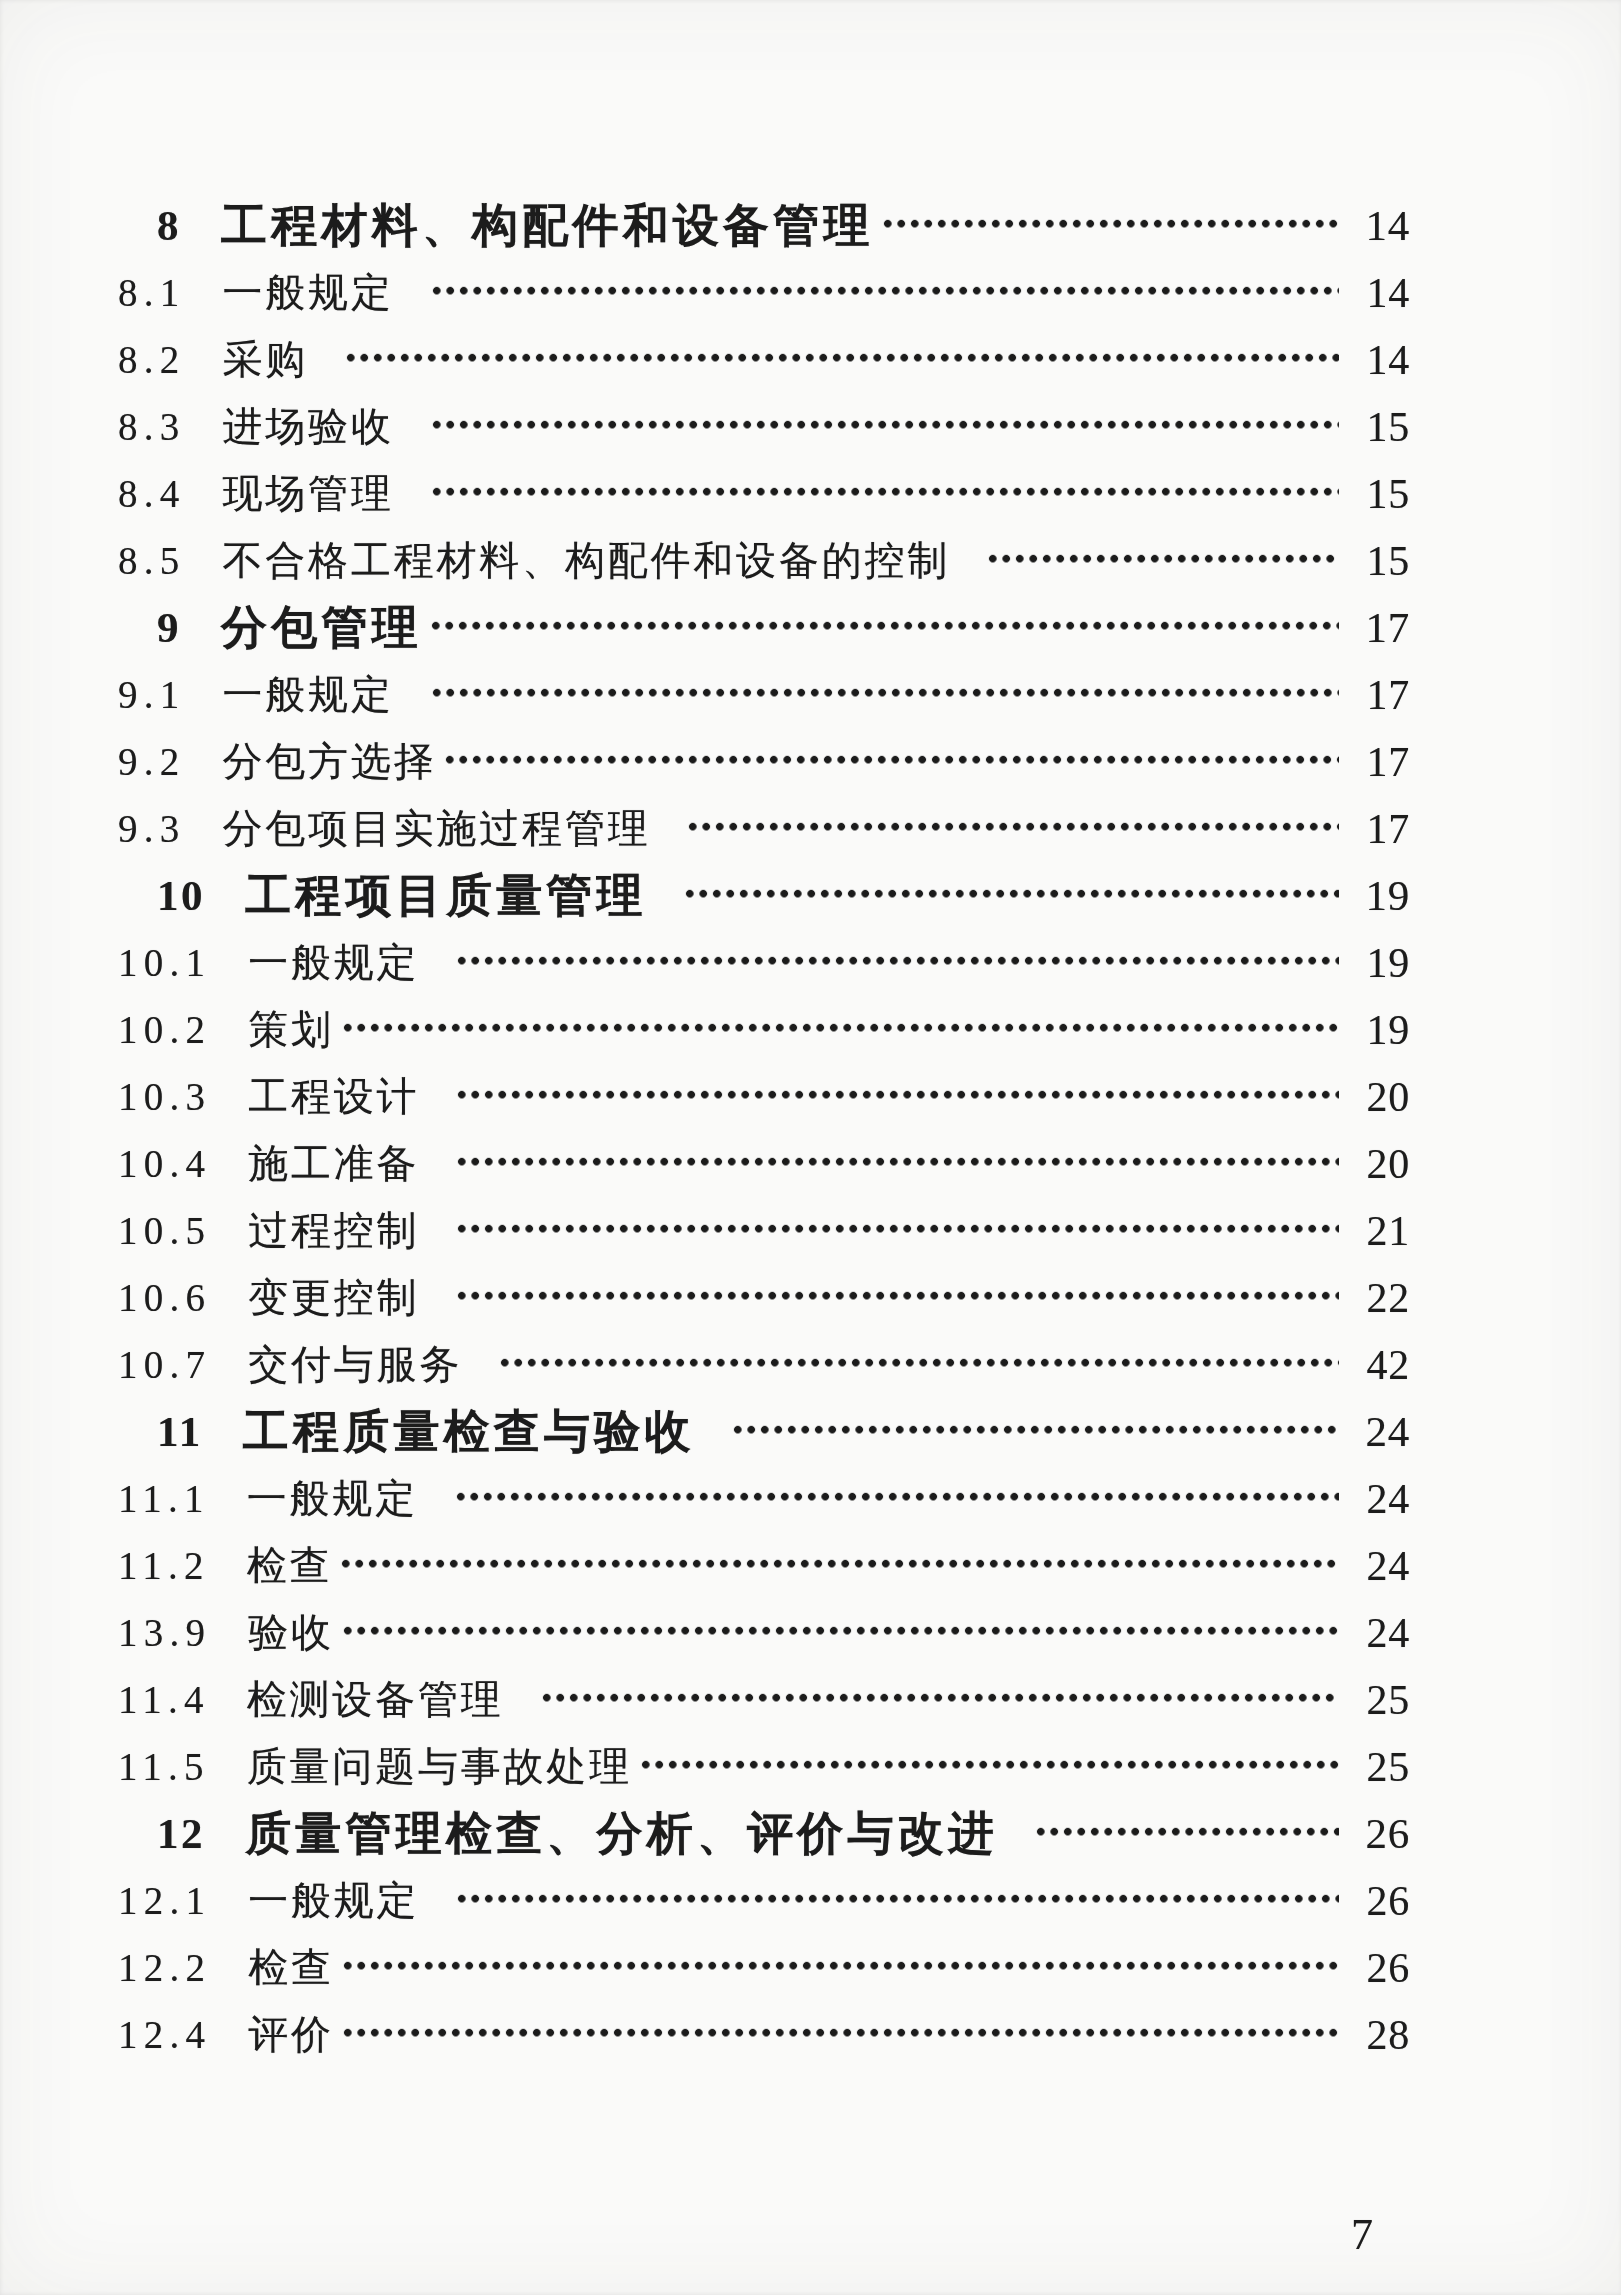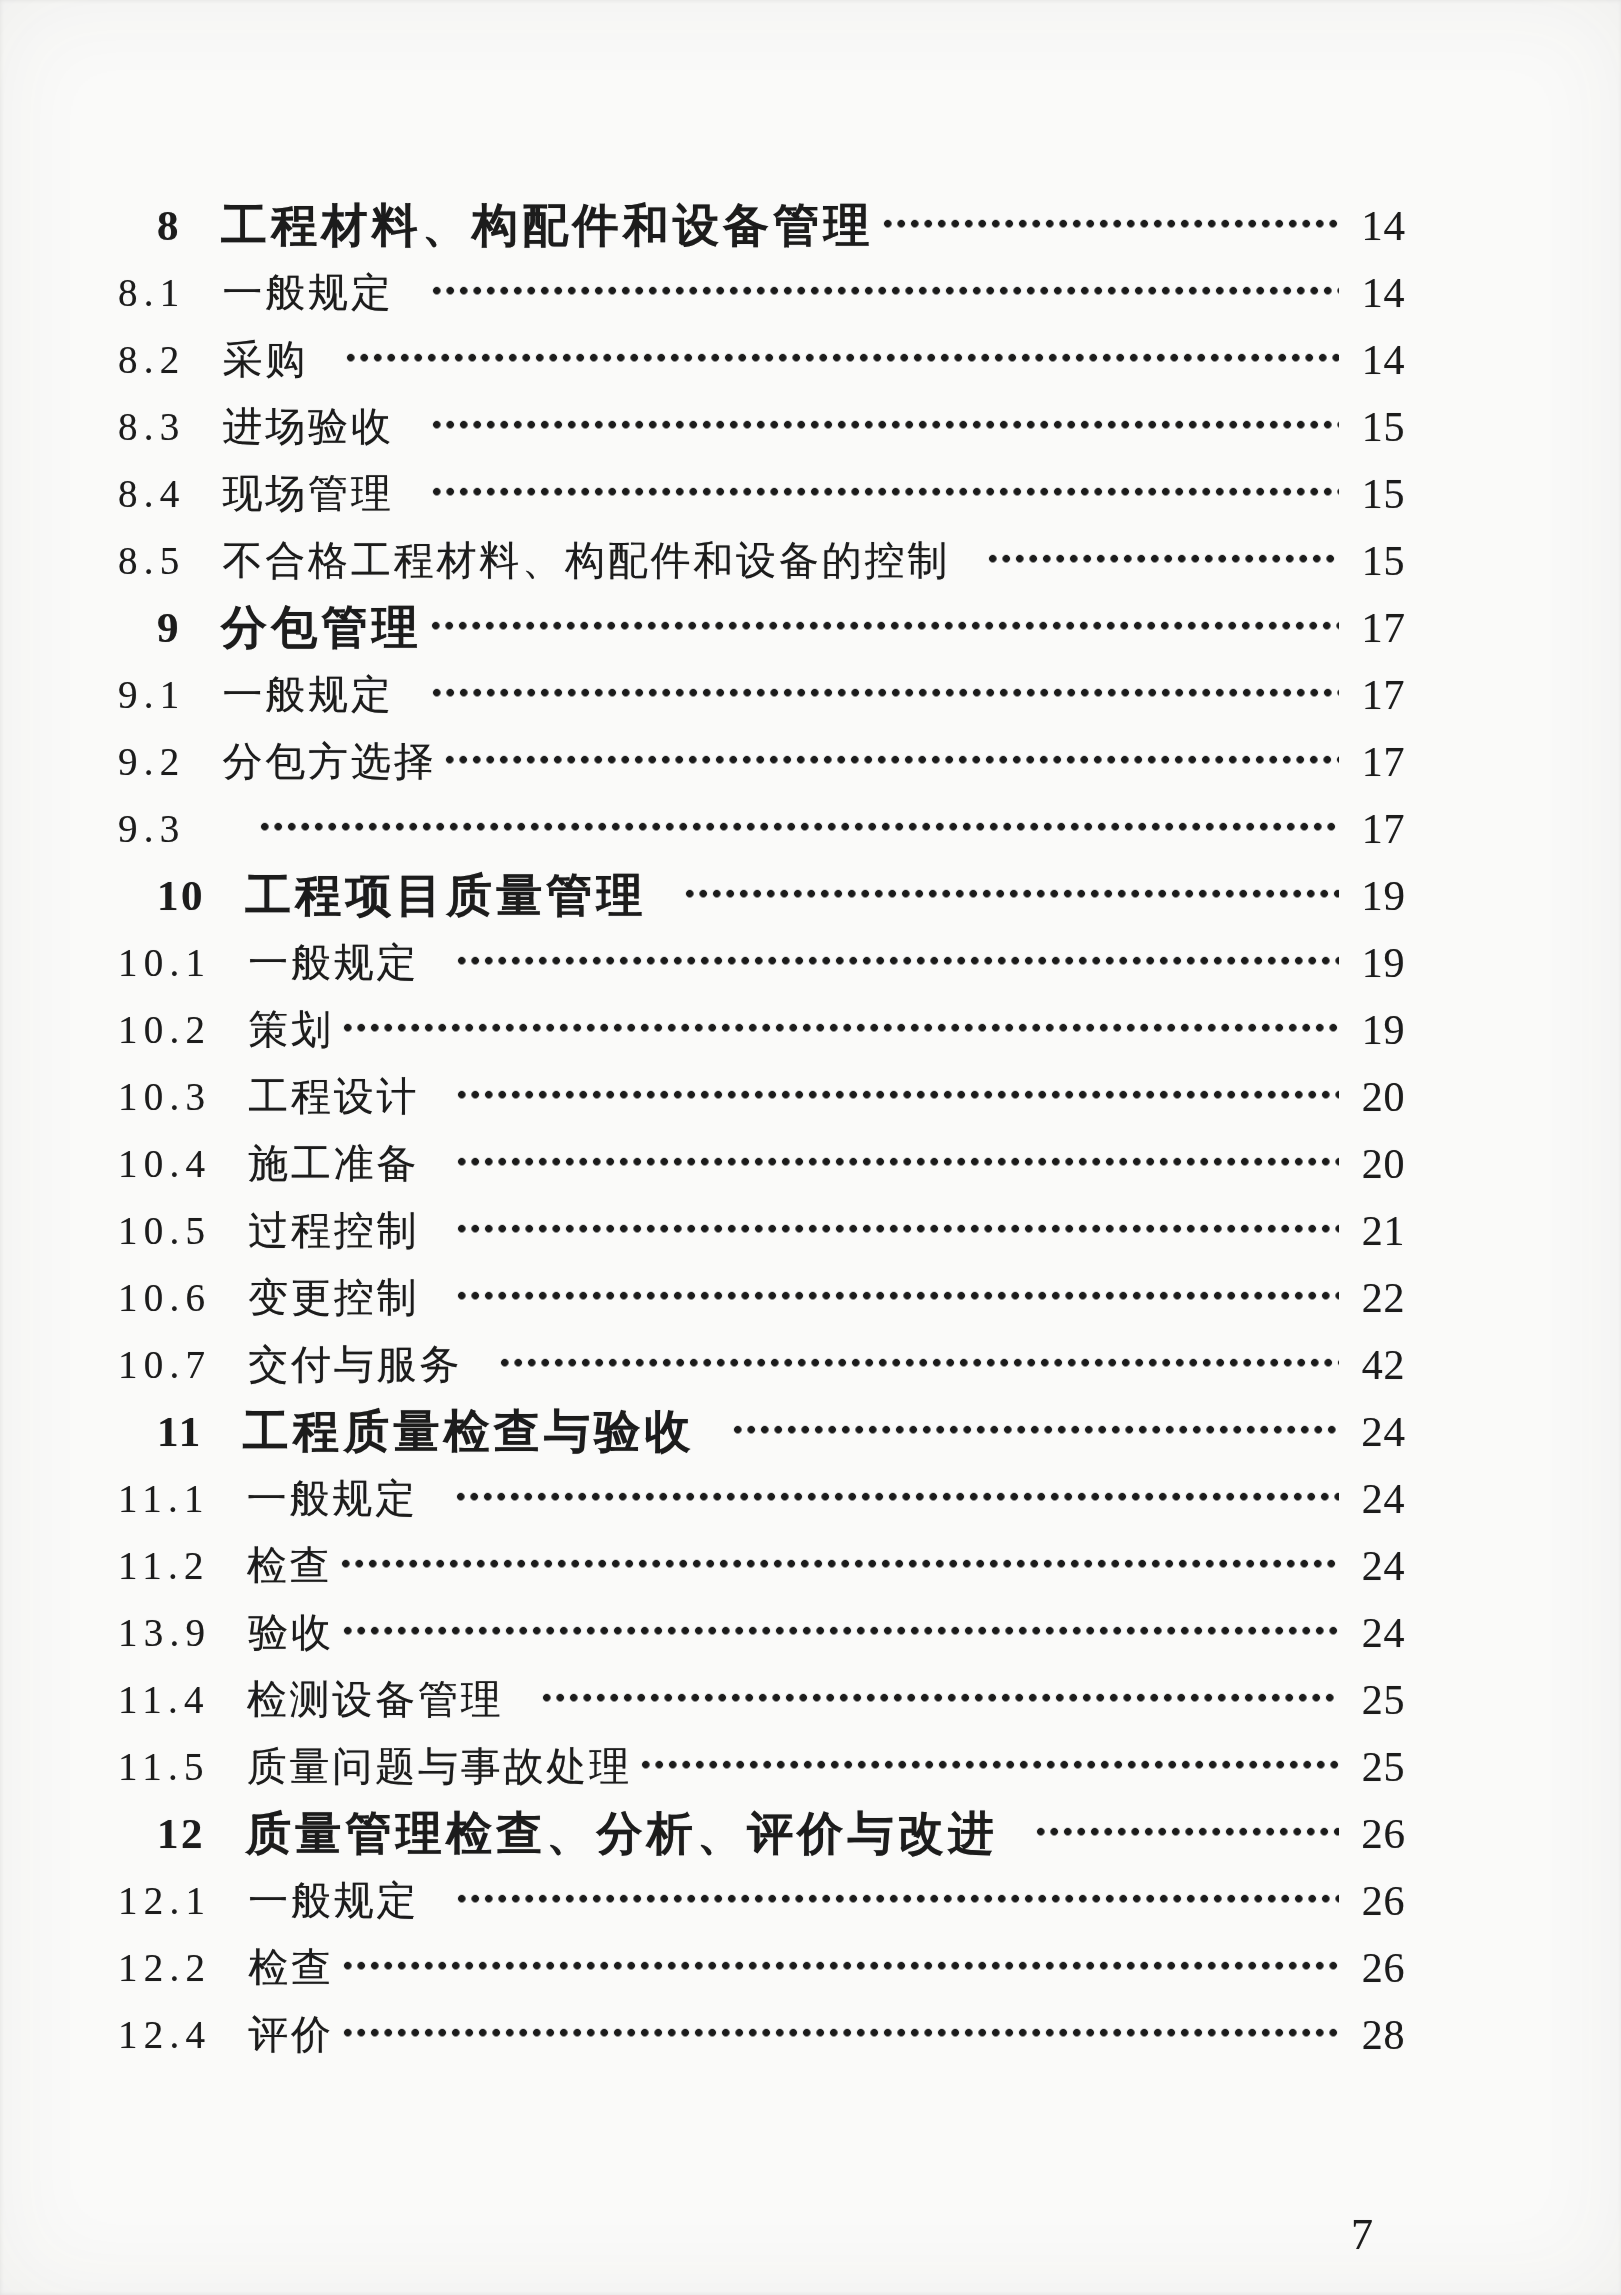--- a/index.html
+++ b/index.html
@@ -68,21 +68,21 @@
     background-image: radial-gradient(circle, #1b1b1b 3.5px, rgba(0,0,0,0) 4px);
     background-size: 13.5px 15.3px;
     background-repeat: repeat-x;
     background-position: left center;
   }
   .toc-row.sp .dot-leader { margin-left: 36px; }
   .toc-page {
     flex: none;
     width: 53px;
     margin-left: 18px;
-    text-align: center;
+    text-align: right;
     font-weight: 400;
     font-size: 42px;
     letter-spacing: 0.7px;
     text-shadow: 0 0 0.7px rgba(25,25,25,0.45);
   }
   .lvl1 .toc-page { font-size: 43px; }
   .page-footer {
     position: absolute;
     top: 2209px;
     right: 249px;
@@ -146,20 +146,21 @@
       <span class="toc-page">17</span>
     </div>
       <div class="toc-row lvl2">
       <span class="toc-num">9.2</span>
       <span class="toc-title">分包方选择</span>
       <span class="dot-leader"></span>
       <span class="toc-page">17</span>
     </div>
       <div class="toc-row lvl2 sp">
       <span class="toc-num">9.3</span>
+      <span class="toc-title">分包项目实施过程管理</span>
       <span class="dot-leader"></span>
       <span class="toc-page">17</span>
     </div>
       <div class="toc-row lvl1 sp">
       <span class="toc-num">10</span>
       <span class="toc-title">工程项目质量管理</span>
       <span class="dot-leader"></span>
       <span class="toc-page">19</span>
     </div>
       <div class="toc-row lvl2 sp">

